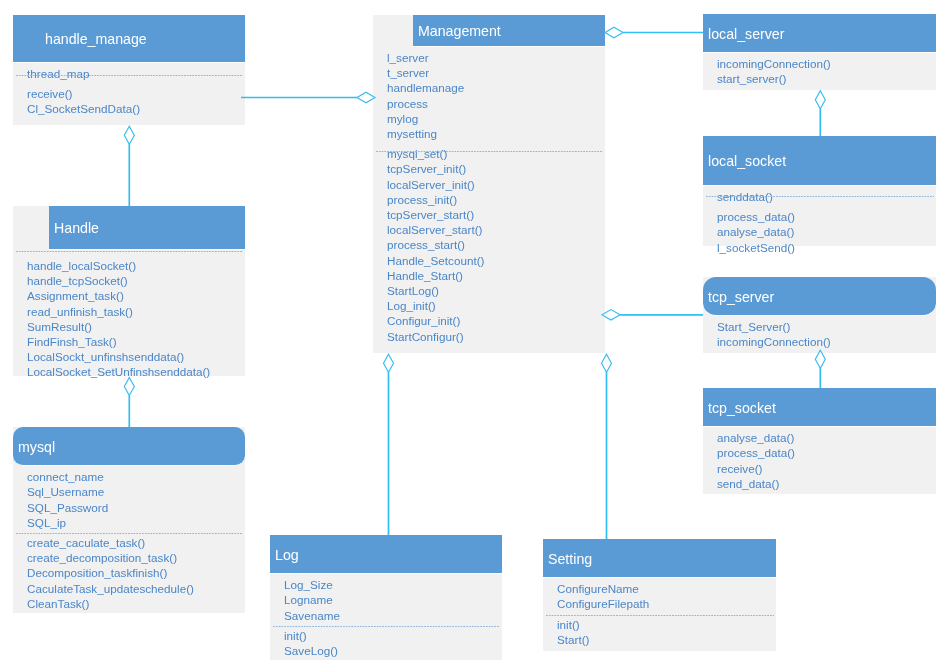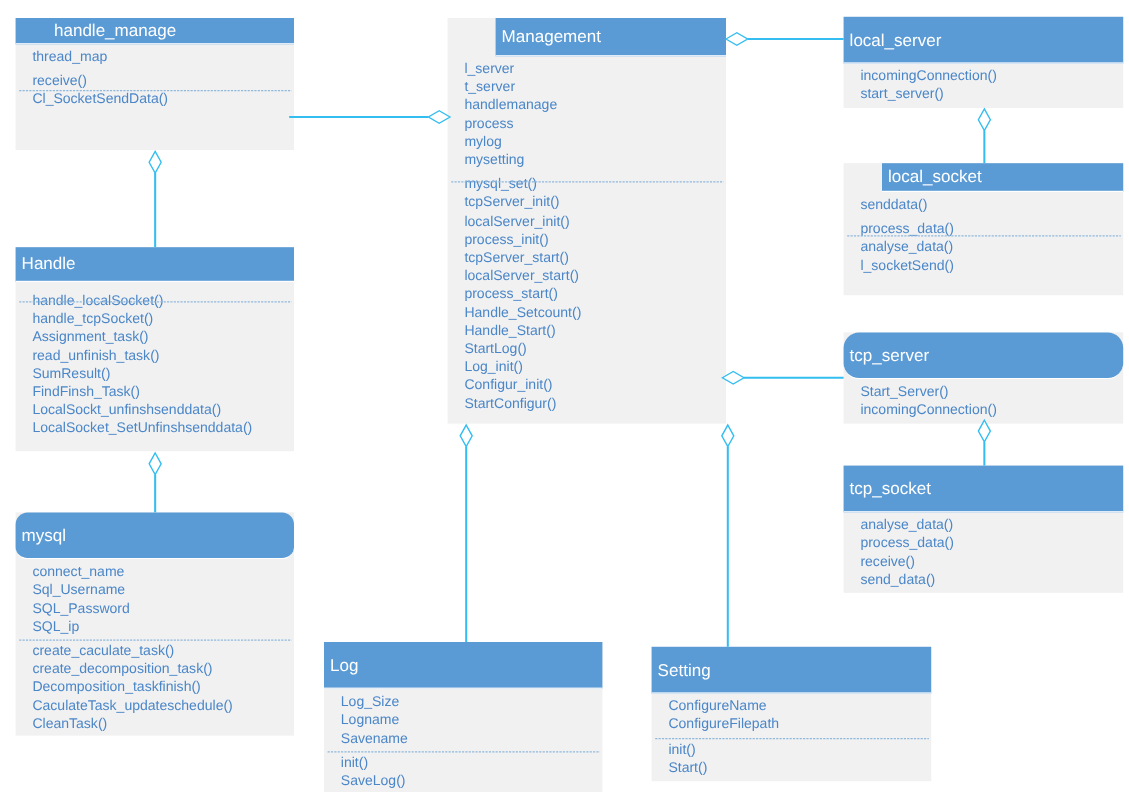--- a/index.html
+++ b/index.html
@@ -60,31 +60,31 @@
     <line x1="16" y1="75.5" x2="243" y2="75.5" stroke="#8fb8dd" stroke-width="1" stroke-dasharray="1.8 1.0"></line>
     <line x1="16" y1="251.5" x2="243" y2="251.5" stroke="#8fb8dd" stroke-width="1" stroke-dasharray="1.8 1.0"></line>
     <line x1="16" y1="533.5" x2="243" y2="533.5" stroke="#8fb8dd" stroke-width="1" stroke-dasharray="1.8 1.0"></line>
     <line x1="376" y1="151.5" x2="603" y2="151.5" stroke="#8fb8dd" stroke-width="1" stroke-dasharray="1.8 1.0"></line>
     <line x1="706" y1="196.5" x2="934" y2="196.5" stroke="#8fb8dd" stroke-width="1" stroke-dasharray="1.8 1.0"></line>
     <line x1="273" y1="626.5" x2="500" y2="626.5" stroke="#8fb8dd" stroke-width="1" stroke-dasharray="1.8 1.0"></line>
     <line x1="546" y1="615.5" x2="774" y2="615.5" stroke="#8fb8dd" stroke-width="1" stroke-dasharray="1.8 1.0"></line>
   </svg>
 <div id="canvas">
     <div class="uml" style="left: 13px; top: 15px; width: 232px; height: 110px;">
-      <div class="uml-title" style="height: 22px; padding-left: 32px;">handle_manage</div>
+      <div class="uml-title" style="height: 48px; padding-left: 32px;">handle_manage</div>
       <div class="uml-sec">
         <div class="uml-row">thread_map</div>
       </div>
       <div class="uml-sec divider">
         <div class="uml-row">receive()</div>
         <div class="uml-row">Cl_SocketSendData()</div>
       </div>
     </div>
     <div class="uml" style="left: 13px; top: 206px; width: 232px; height: 170px;">
-      <div class="uml-title" style="height: 29px;">Handle</div>
+      <div class="uml-title" style="height: 44px; margin-left: 36px;">Handle</div>
       <div class="uml-sec"></div>
       <div class="uml-sec divider">
         <div class="uml-row">handle_localSocket()</div>
         <div class="uml-row">handle_tcpSocket()</div>
         <div class="uml-row">Assignment_task()</div>
         <div class="uml-row">read_unfinish_task()</div>
         <div class="uml-row">SumResult()</div>
         <div class="uml-row">FindFinsh_Task()</div>
         <div class="uml-row">LocalSockt_unfinshsenddata()</div>
         <div class="uml-row">LocalSocket_SetUnfinshsenddata()</div>
@@ -133,21 +133,21 @@
       </div>
     </div>
     <div class="uml" style="left: 703px; top: 14px; width: 233px; height: 76px;">
       <div class="uml-title" style="height: 39.2px;">local_server</div>
       <div class="uml-sec">
         <div class="uml-row">incomingConnection()</div>
         <div class="uml-row">start_server()</div>
       </div>
     </div>
     <div class="uml" style="left: 703px; top: 136px; width: 233px; height: 110px;">
-      <div class="uml-title" style="height: 24px; margin-left: 32px;">local_socket</div>
+      <div class="uml-title" style="height: 50px;">local_socket</div>
       <div class="uml-sec">
         <div class="uml-row">senddata()</div>
       </div>
       <div class="uml-sec divider">
         <div class="uml-row">process_data()</div>
         <div class="uml-row">analyse_data()</div>
         <div class="uml-row">l_socketSend()</div>
       </div>
     </div>
     <div class="uml" style="left: 703px; top: 277px; width: 233px; height: 76px;">

